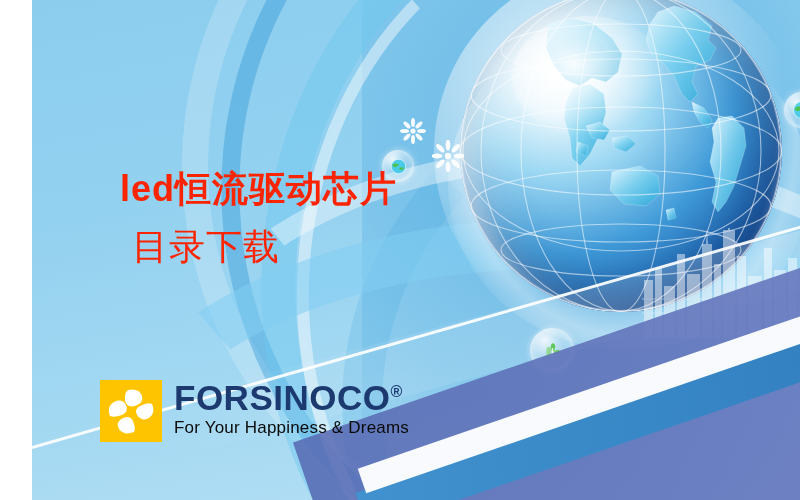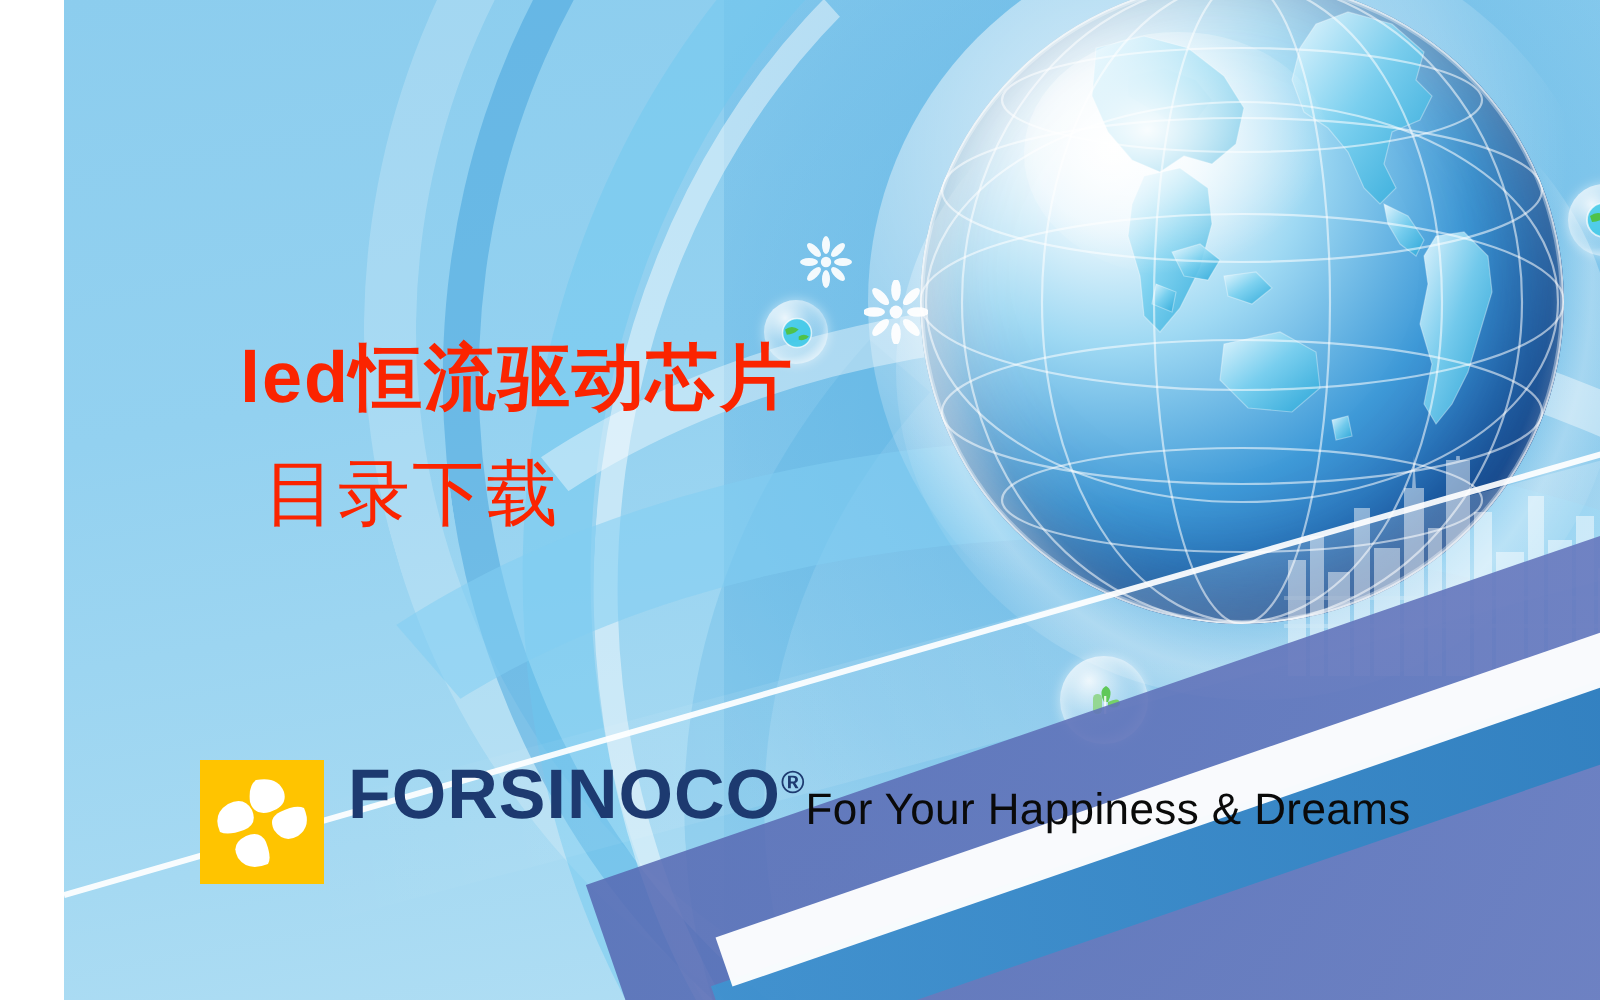--- a/index.html
+++ b/index.html
@@ -231,41 +231,40 @@
   #logo-mark {
     width: 62px; height: 62px;
     background: #ffc400;
     position: relative;
     flex: 0 0 auto;
   }
   #logo-mark svg { position: absolute; inset: 0; }
   #logo-text {
     margin-left: 12px;
     display: flex;
-    flex-direction: row;
+    flex-direction: column;
     justify-content: flex-start;
-    align-items: flex-end;
   }
   #logo-wordmark {
     font-family: "Liberation Sans", sans-serif;
     font-weight: 700;
     font-size: 35px;
     line-height: 36px;
     color: #1d3a70;
     letter-spacing: 0.5px;
     white-space: nowrap;
   }
   #logo-wordmark .reg {
     font-size: 16px;
     vertical-align: super;
     line-height: 1;
   }
   #logo-tagline {
     font-family: "Liberation Sans", sans-serif;
-    font-size: 22px;
+    font-size: 17px;
     line-height: 22px;
     color: #0a0a0a;
     letter-spacing: 0.2px;
     white-space: nowrap;
     margin-top: 1px;
   }
 </style>
 </head>
 <body>
 

